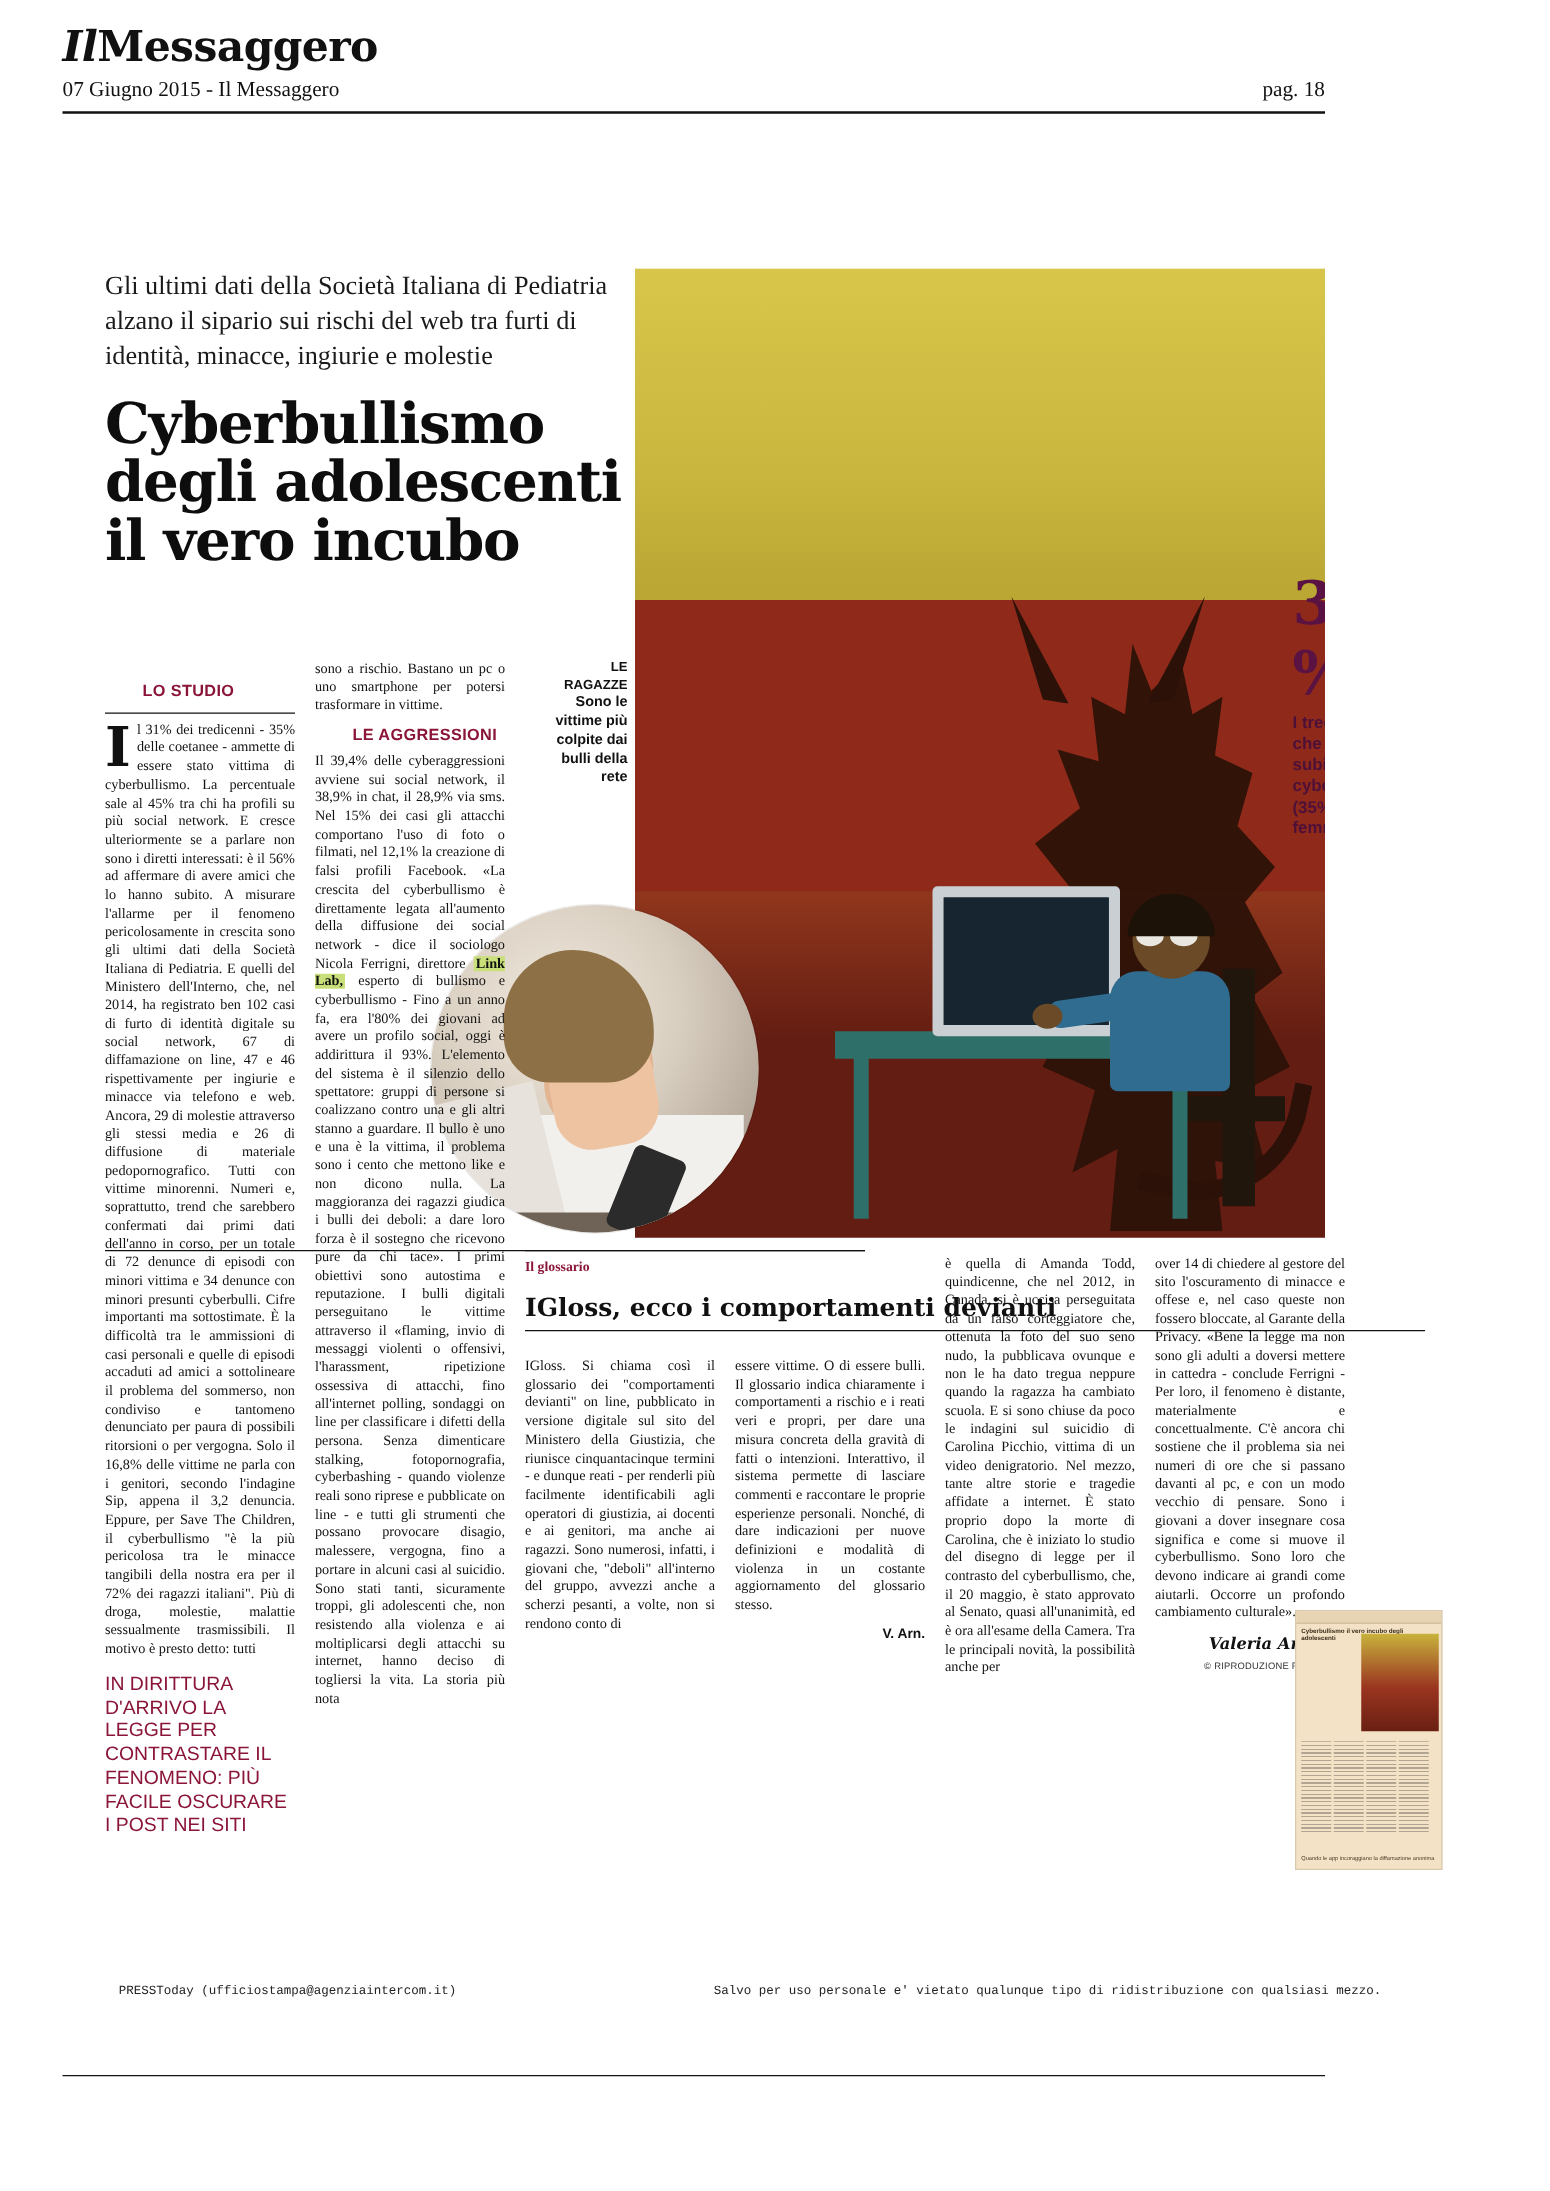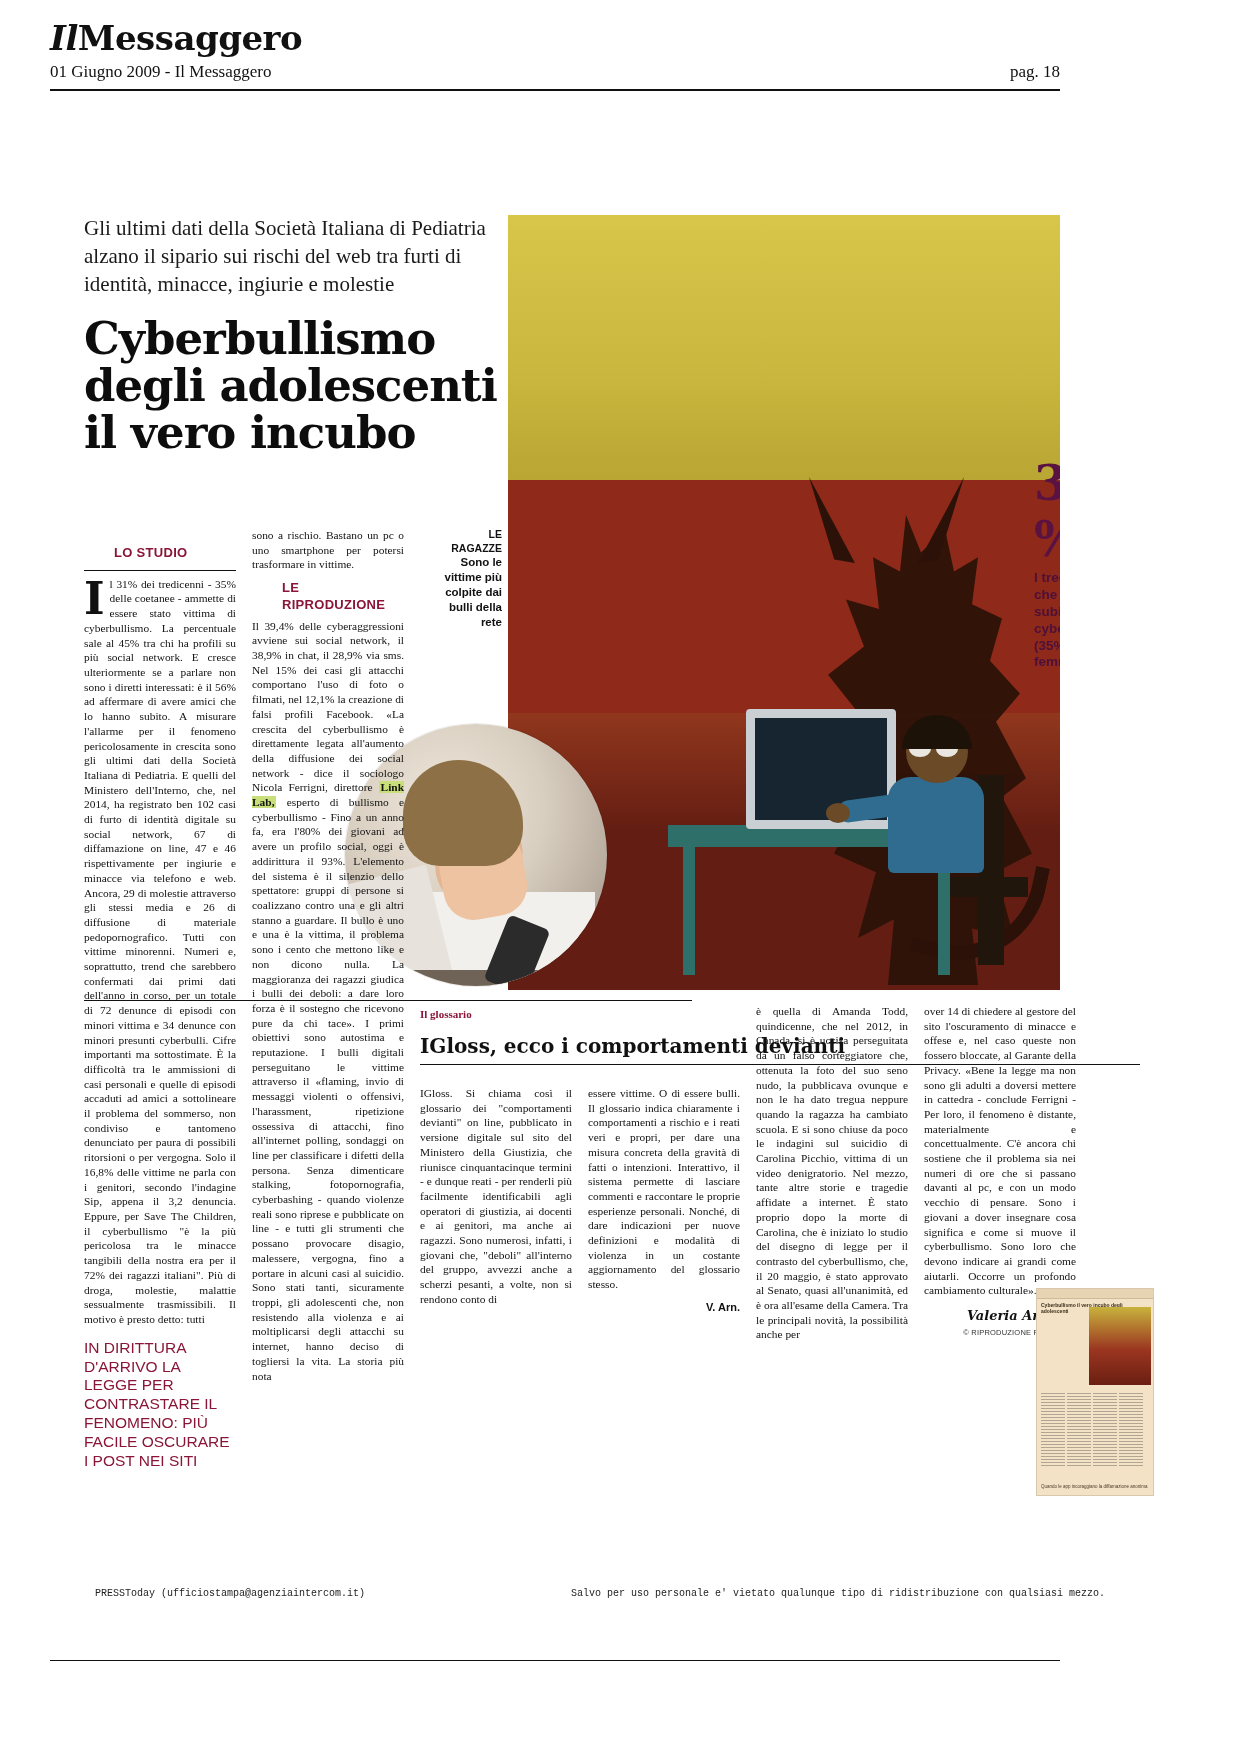--- a/index.html
+++ b/index.html
@@ -279,21 +279,21 @@
 <body>
 
 <div class="page">
 
   <div class="masthead">
     <div class="logo">
       <span class="it">Il</span><span>Messaggero</span>
     </div>
   </div>
   <div class="meta-row">
-    <div>01 Giugno 2009 - Il Messaggero</div>
+    <div>07 Giugno 2015 - Il Messaggero</div>
     <div>pag. 18</div>
   </div>
   <div class="meta-rule"></div>
 
   <div class="deck">Gli ultimi dati della Società Italiana di Pediatria alzano il sipario sui rischi del web tra furti di identità, minacce, ingiurie e molestie</div>
   <div class="headline">
     <div>Cyberbullismo</div>
     <div>degli adolescenti</div>
     <div>il vero incubo</div>
   </div>
@@ -349,21 +349,21 @@
 
   <div class="body-col c1">
     <div class="kicker">LO STUDIO</div>
     <div class="rule"></div>
     <div class="dropcap">Il 31% dei tredicenni - 35% delle coetanee - ammette di essere stato vittima di cyberbullismo. La percentuale sale al 45% tra chi ha profili su più social network. E cresce ulteriormente se a parlare non sono i diretti interessati: è il 56% ad affermare di avere amici che lo hanno subito. A misurare l'allarme per il fenomeno pericolosamente in crescita sono gli ultimi dati della Società Italiana di Pediatria. E quelli del Ministero dell'Interno, che, nel 2014, ha registrato ben 102 casi di furto di identità digitale su social network, 67 di diffamazione on line, 47 e 46 rispettivamente per ingiurie e minacce via telefono e web. Ancora, 29 di molestie attraverso gli stessi media e 26 di diffusione di materiale pedopornografico. Tutti con vittime minorenni. Numeri e, soprattutto, trend che sarebbero confermati dai primi dati dell'anno in corso, per un totale di 72 denunce di episodi con minori vittima e 34 denunce con minori presunti cyberbulli. Cifre importanti ma sottostimate. È la difficoltà tra le ammissioni di casi personali e quelle di episodi accaduti ad amici a sottolineare il problema del sommerso, non condiviso e tantomeno denunciato per paura di possibili ritorsioni o per vergogna. Solo il 16,8% delle vittime ne parla con i genitori, secondo l'indagine Sip, appena il 3,2 denuncia. Eppure, per Save The Children, il cyberbullismo "è la più pericolosa tra le minacce tangibili della nostra era per il 72% dei ragazzi italiani". Più di droga, molestie, malattie sessualmente trasmissibili. Il motivo è presto detto: tutti</div>
     <div class="pull">IN DIRITTURA D'ARRIVO LA LEGGE PER CONTRASTARE IL FENOMENO: PIÙ FACILE OSCURARE I POST NEI SITI</div>
   </div>
 
   <div class="body-col c2">
     <div>sono a rischio. Bastano un pc o uno smartphone per potersi trasformare in vittime.</div>
-    <div class="kicker" style="margin-top:8px;">LE RIPRODUZIONE</div>
+    <div class="kicker" style="margin-top:8px;">LE AGGRESSIONI</div>
     <div><span>Il 39,4% delle cyberaggressioni avviene sui social network, il 38,9% in chat, il 28,9% via sms. Nel 15% dei casi gli attacchi comportano l'uso di foto o filmati, nel 12,1% la creazione di falsi profili Facebook. «La crescita del cyberbullismo è direttamente legata all'aumento della diffusione dei social network - dice il sociologo Nicola Ferrigni, direttore </span><span class="link">Link Lab,</span><span> esperto di bullismo e cyberbullismo - Fino a un anno fa, era l'80% dei giovani ad avere un profilo social, oggi è addirittura il 93%. L'elemento del sistema è il silenzio dello spettatore: gruppi di persone si coalizzano contro una e gli altri stanno a guardare. Il bullo è uno e una è la vittima, il problema sono i cento che mettono like e non dicono nulla. La maggioranza dei ragazzi giudica i bulli dei deboli: a dare loro forza è il sostegno che ricevono pure da chi tace». I primi obiettivi sono autostima e reputazione. I bulli digitali perseguitano le vittime attraverso il «flaming, invio di messaggi violenti o offensivi, l'harassment, ripetizione ossessiva di attacchi, fino all'internet polling, sondaggi on line per classificare i difetti della persona. Senza dimenticare stalking, fotopornografia, cyberbashing - quando violenze reali sono riprese e pubblicate on line - e tutti gli strumenti che possano provocare disagio, malessere, vergogna, fino a portare in alcuni casi al suicidio. Sono stati tanti, sicuramente troppi, gli adolescenti che, non resistendo alla violenza e ai moltiplicarsi degli attacchi su internet, hanno deciso di togliersi la vita. La storia più nota</span></div>
   </div>
 
   <div class="gloss-rule"></div>
   <div class="gloss-head">Il glossario</div>
   <div class="gloss-title">IGloss, ecco i comportamenti devianti</div>
   <div class="gloss-rule2"></div>
   <div class="body-col g1">IGloss. Si chiama così il glossario dei "comportamenti devianti" on line, pubblicato in versione digitale sul sito del Ministero della Giustizia, che riunisce cinquantacinque termini - e dunque reati - per renderli più facilmente identificabili agli operatori di giustizia, ai docenti e ai genitori, ma anche ai ragazzi. Sono numerosi, infatti, i giovani che, "deboli" all'interno del gruppo, avvezzi anche a scherzi pesanti, a volte, non si rendono conto di</div>
   <div class="body-col g2">
     <div>essere vittime. O di essere bulli. Il glossario indica chiaramente i comportamenti a rischio e i reati veri e propri, per dare una misura concreta della gravità di fatti o intenzioni. Interattivo, il sistema permette di lasciare commenti e raccontare le proprie esperienze personali. Nonché, di dare indicazioni per nuove definizioni e modalità di violenza in un costante aggiornamento del glossario stesso.</div>

